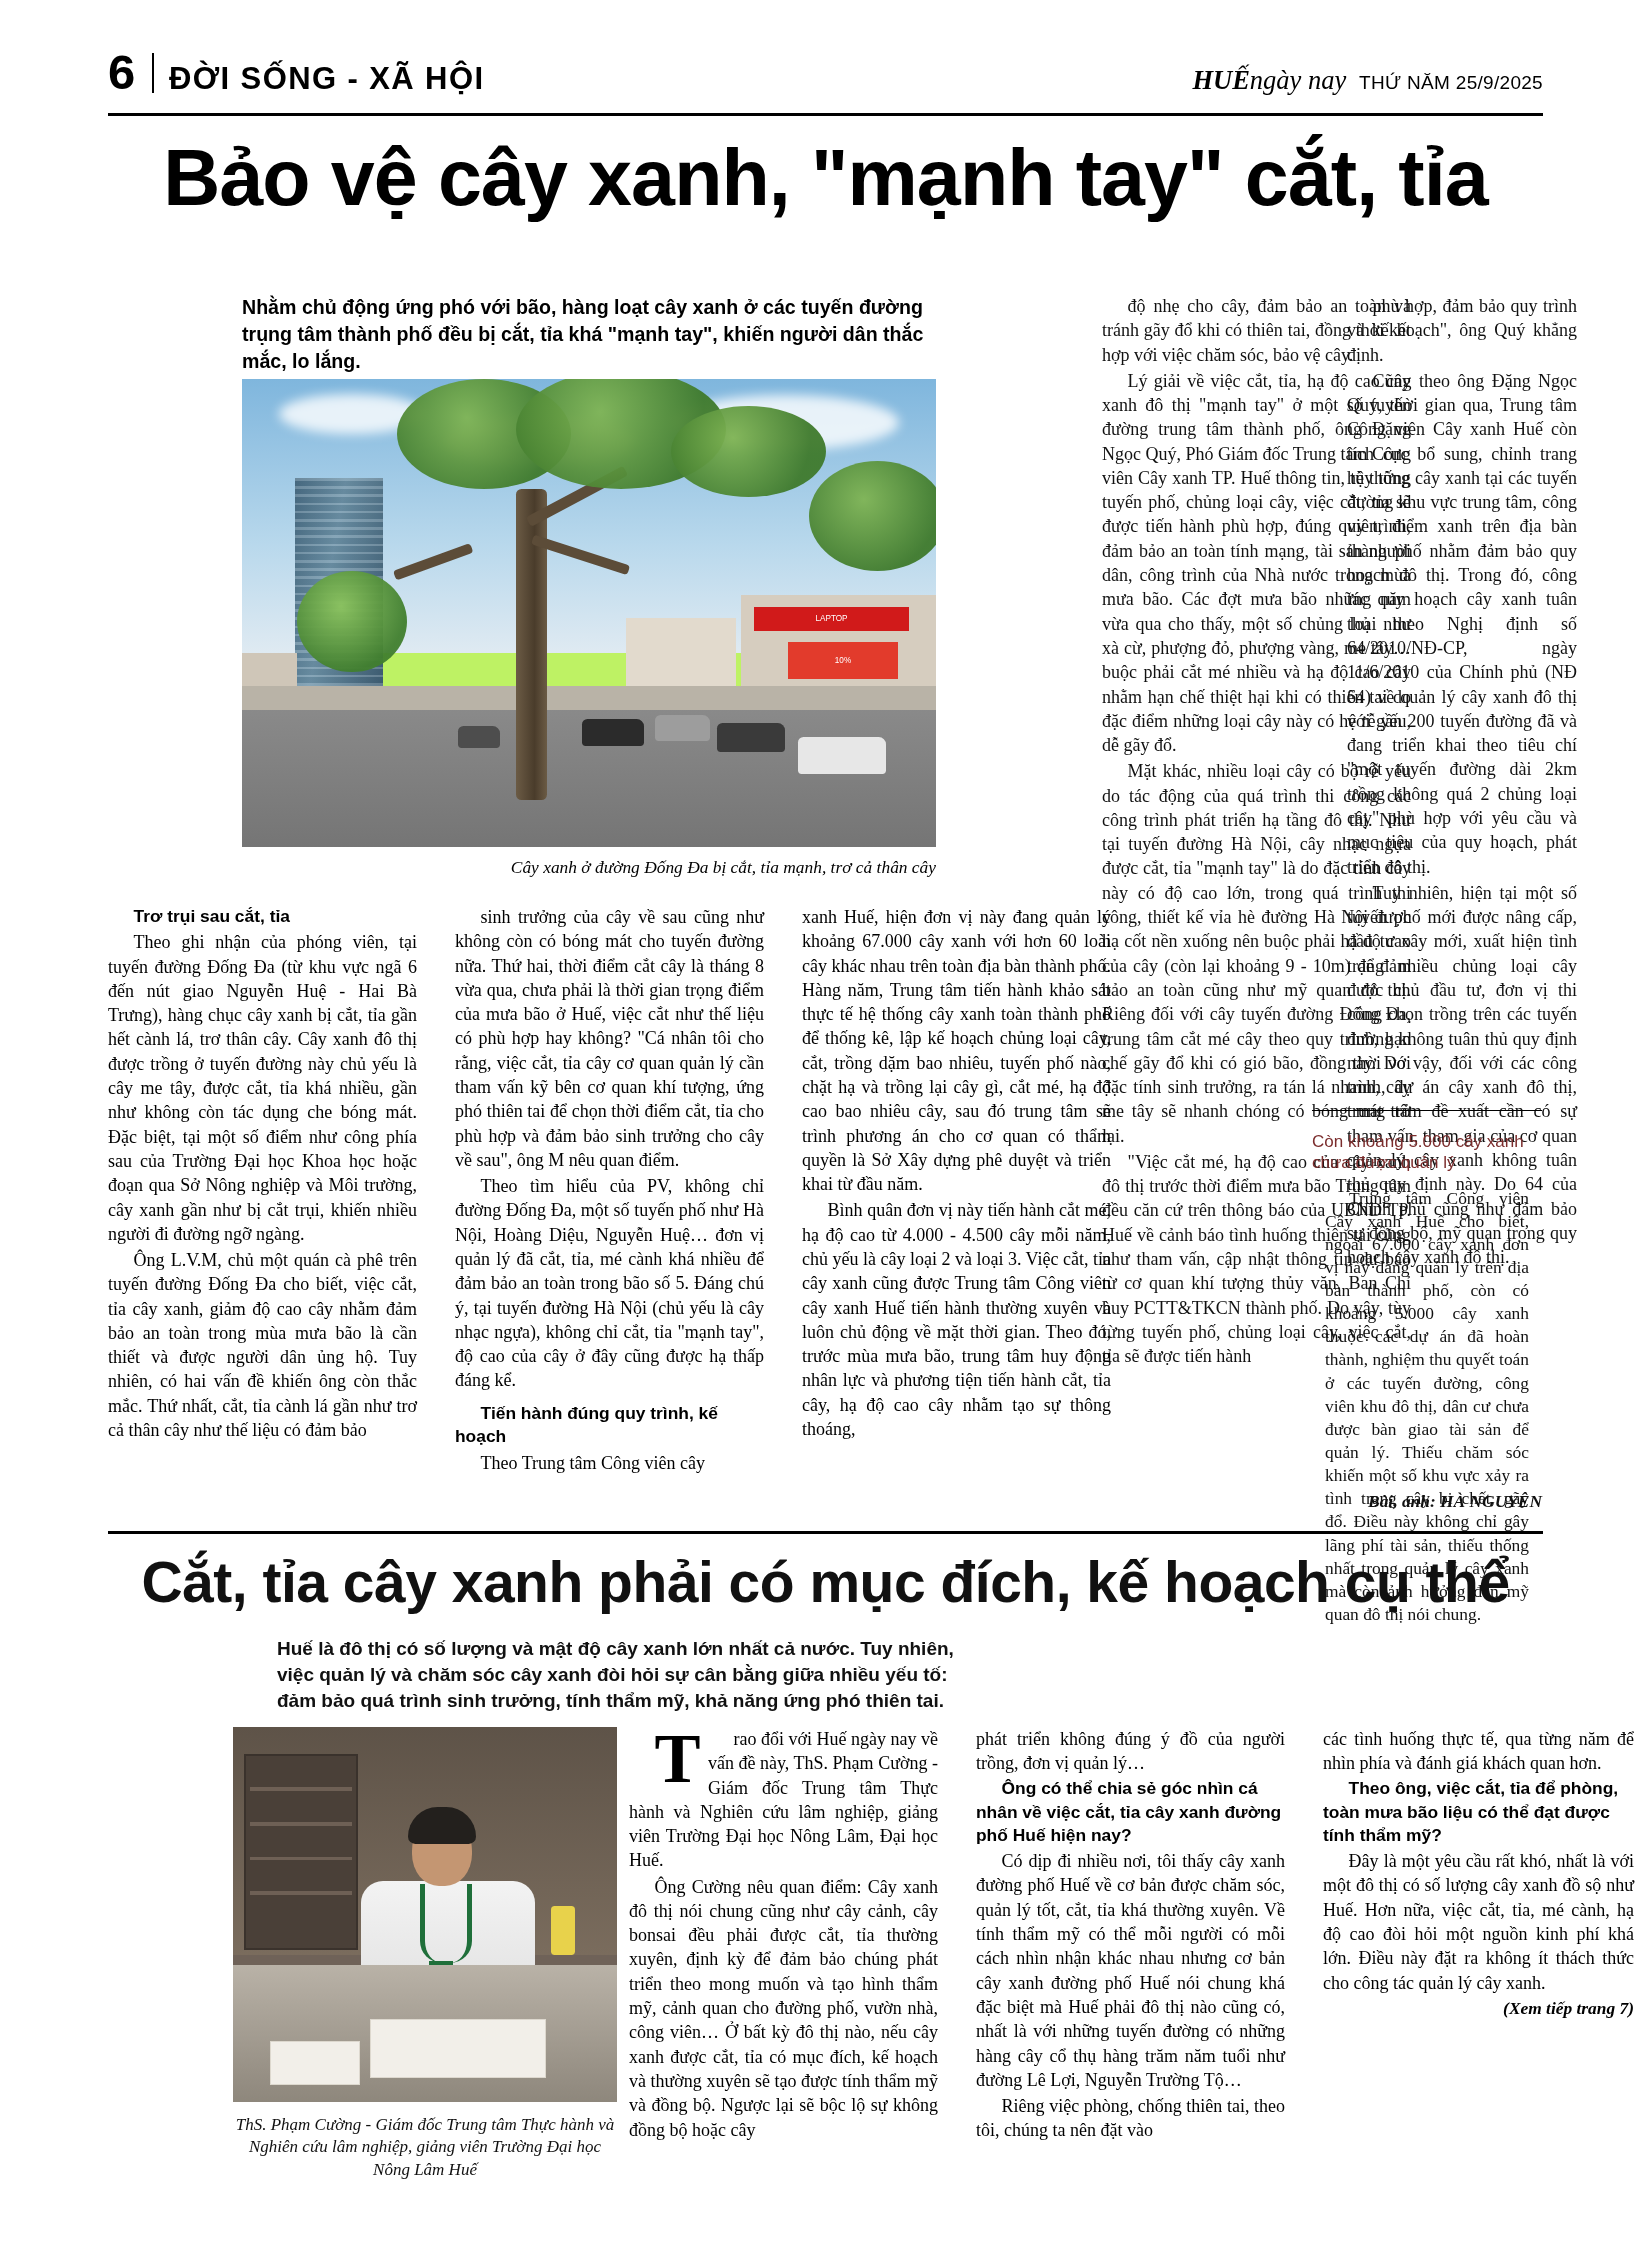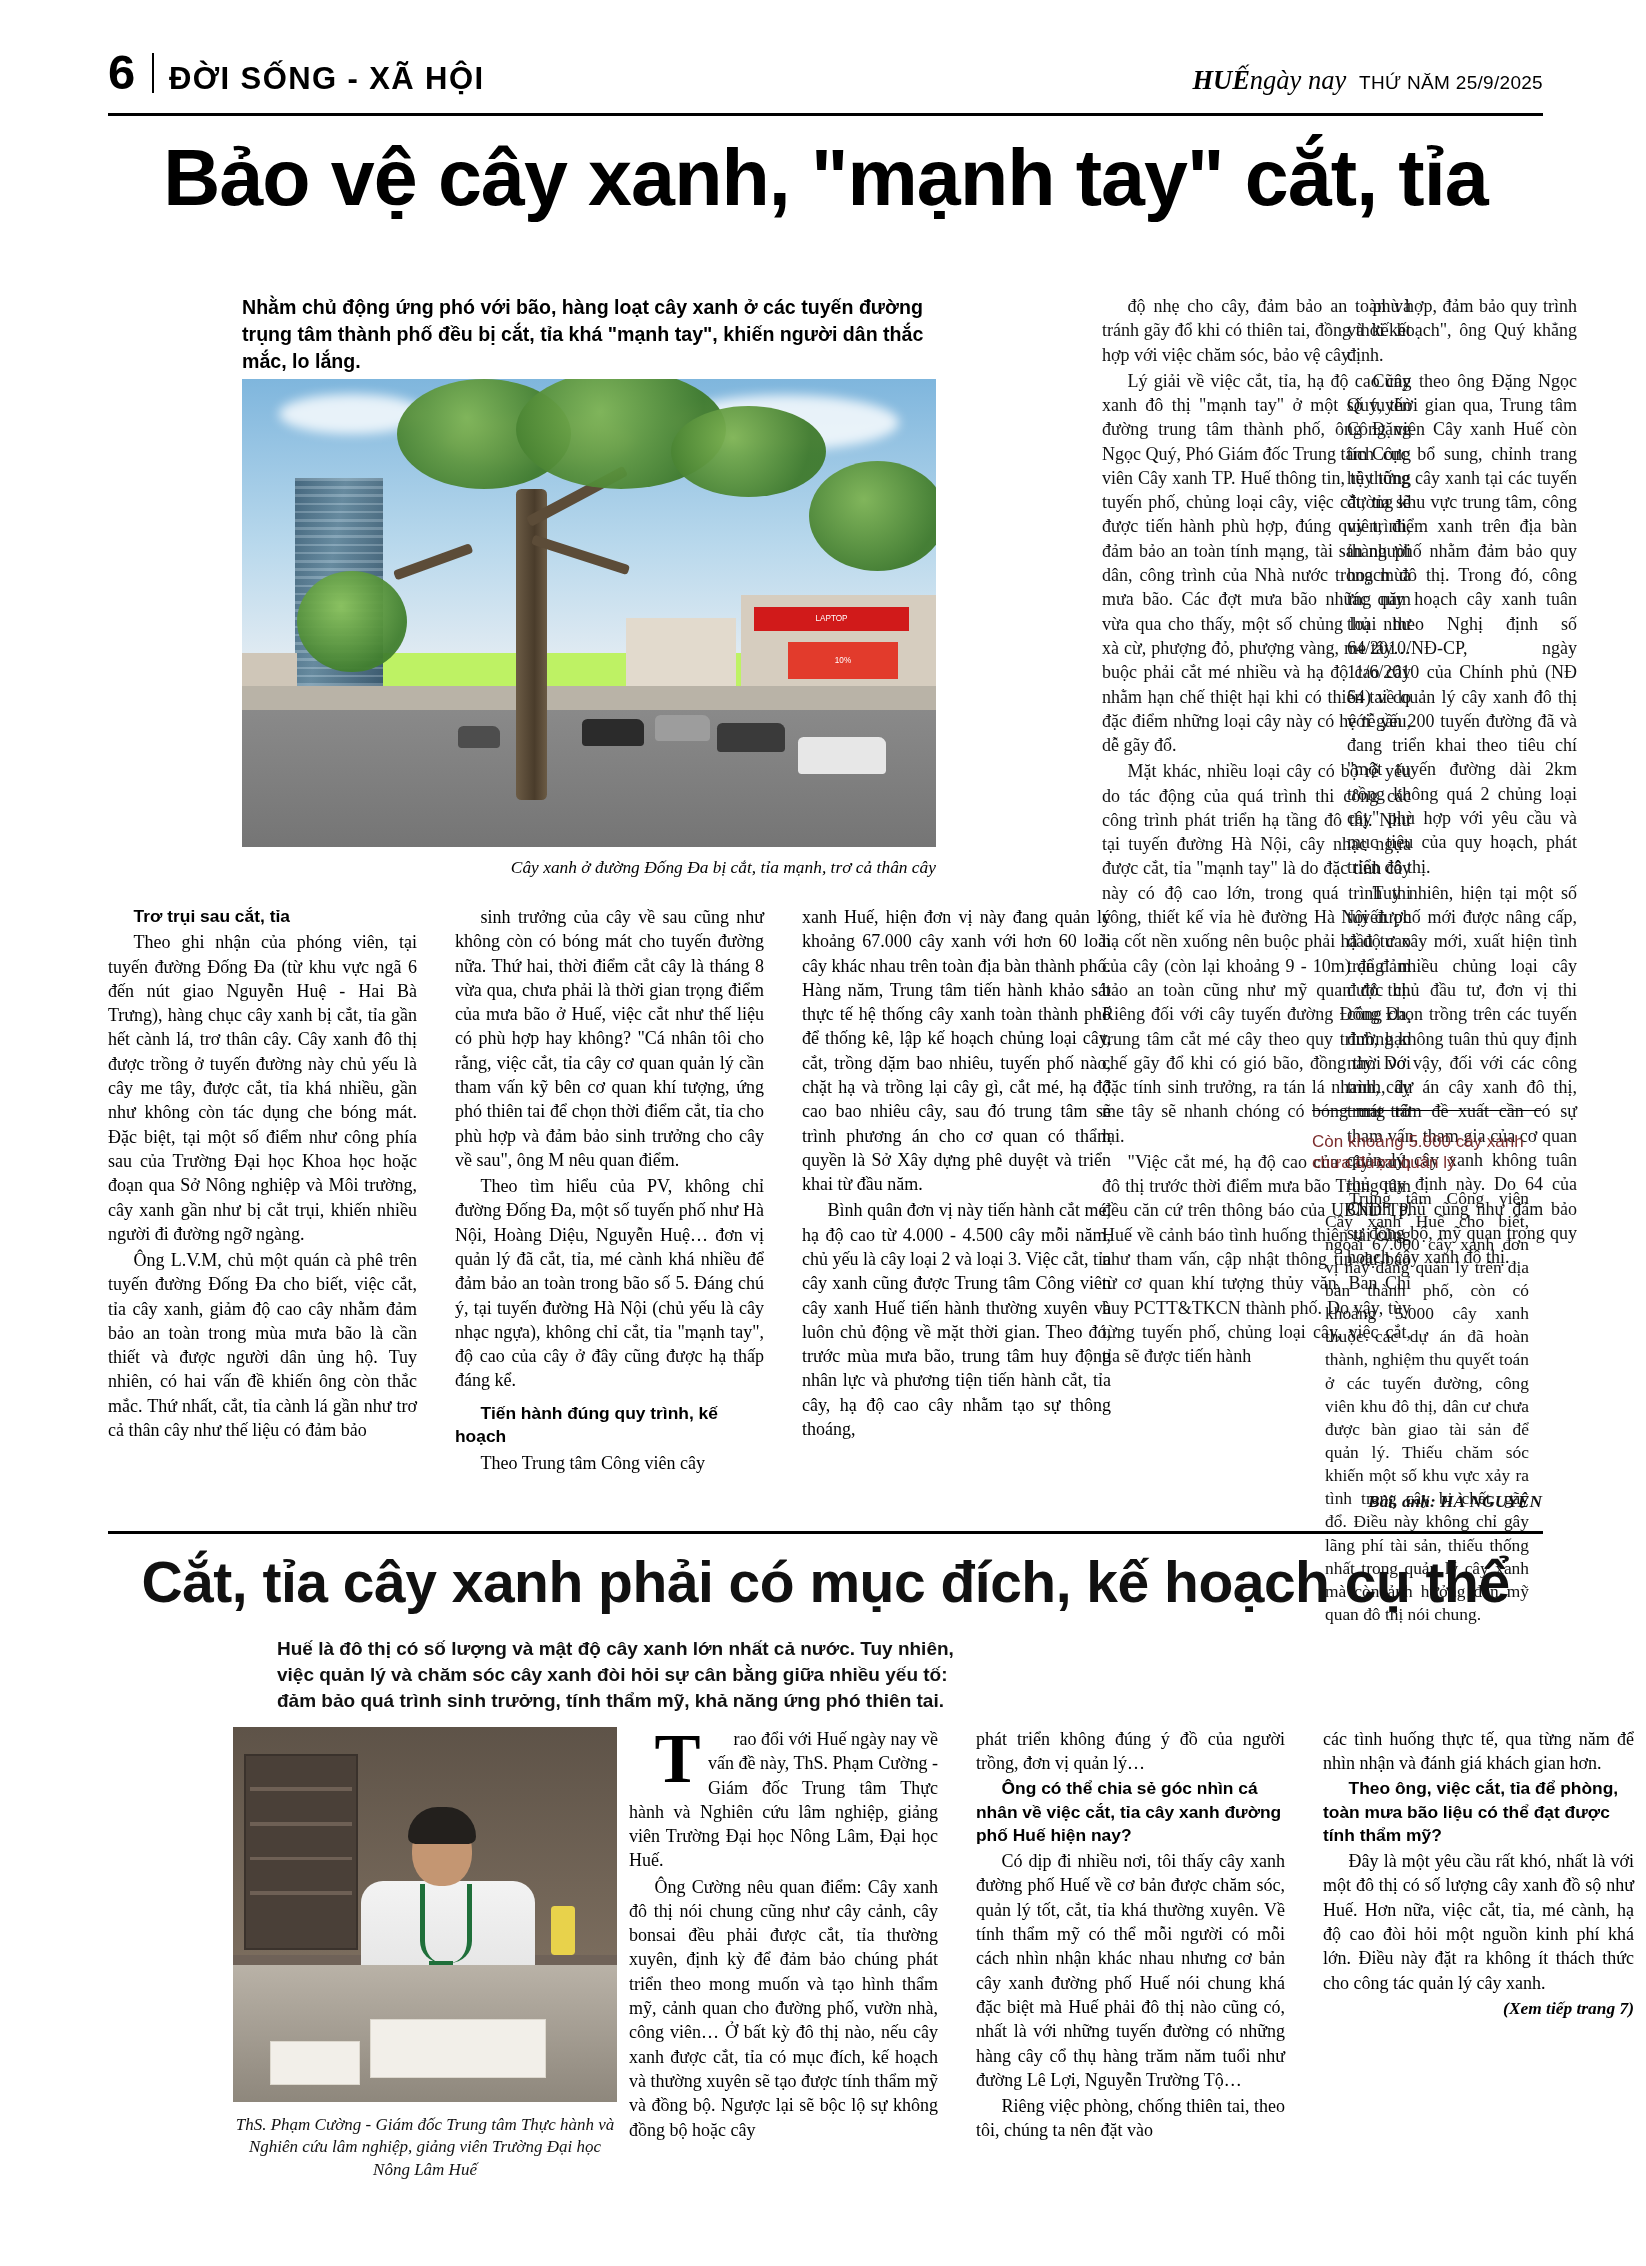--- a/index.html
+++ b/index.html
@@ -539,21 +539,21 @@
       <p class="dropcap-p"><span class="dropcap">T</span><span>rao đổi với Huế ngày nay về vấn đề này, ThS. Phạm Cường - Giám đốc Trung tâm Thực hành và Nghiên cứu lâm nghiệp, giảng viên Trường Đại học Nông Lâm, Đại học Huế.</span></p>
       <p>Ông Cường nêu quan điểm: Cây xanh đô thị nói chung cũng như cây cảnh, cây bonsai đều phải được cắt, tỉa thường xuyên, định kỳ để đảm bảo chúng phát triển theo mong muốn và tạo hình thẩm mỹ, cảnh quan cho đường phố, vườn nhà, công viên… Ở bất kỳ đô thị nào, nếu cây xanh được cắt, tỉa có mục đích, kế hoạch và thường xuyên sẽ tạo được tính thẩm mỹ và đồng bộ. Ngược lại sẽ bộc lộ sự không đồng bộ hoặc cây</p>
     </div>
     <div class="col" style="left:868px;width:309px;">
       <p class="noindent">phát triển không đúng ý đồ của người trồng, đơn vị quản lý…</p>
       <p class="q">Ông có thể chia sẻ góc nhìn cá nhân về việc cắt, tỉa cây xanh đường phố Huế hiện nay?</p>
       <p>Có dịp đi nhiều nơi, tôi thấy cây xanh đường phố Huế về cơ bản được chăm sóc, quản lý tốt, cắt, tỉa khá thường xuyên. Về tính thẩm mỹ có thể mỗi người có mỗi cách nhìn nhận khác nhau nhưng cơ bản cây xanh đường phố Huế nói chung khá đặc biệt mà Huế phải đô thị nào cũng có, nhất là với những tuyến đường có những hàng cây cổ thụ hàng trăm năm tuổi như đường Lê Lợi, Nguyễn Trường Tộ…</p>
       <p>Riêng việc phòng, chống thiên tai, theo tôi, chúng ta nên đặt vào</p>
     </div>
     <div class="col" style="left:1215px;width:311px;">
-      <p class="noindent">các tình huống thực tế, qua từng năm để nhìn nhận và đánh giá khách gian hơn.</p>
+      <p class="noindent">các tình huống thực tế, qua từng năm để nhìn phía và đánh giá khách quan hơn.</p>
       <p class="q">Theo ông, việc cắt, tỉa để phòng, toàn mưa bão liệu có thể đạt được tính thẩm mỹ?</p>
       <p>Đây là một yêu cầu rất khó, nhất là với một đô thị có số lượng cây xanh đồ sộ như Huế. Hơn nữa, việc cắt, tỉa, mé cành, hạ độ cao đòi hỏi một nguồn kinh phí khá lớn. Điều này đặt ra không ít thách thức cho công tác quản lý cây xanh.</p>
       <p class="jumpline">(Xem tiếp trang 7)</p>
     </div>
   </div>
 
 </div>
 
 
 </body></html>

